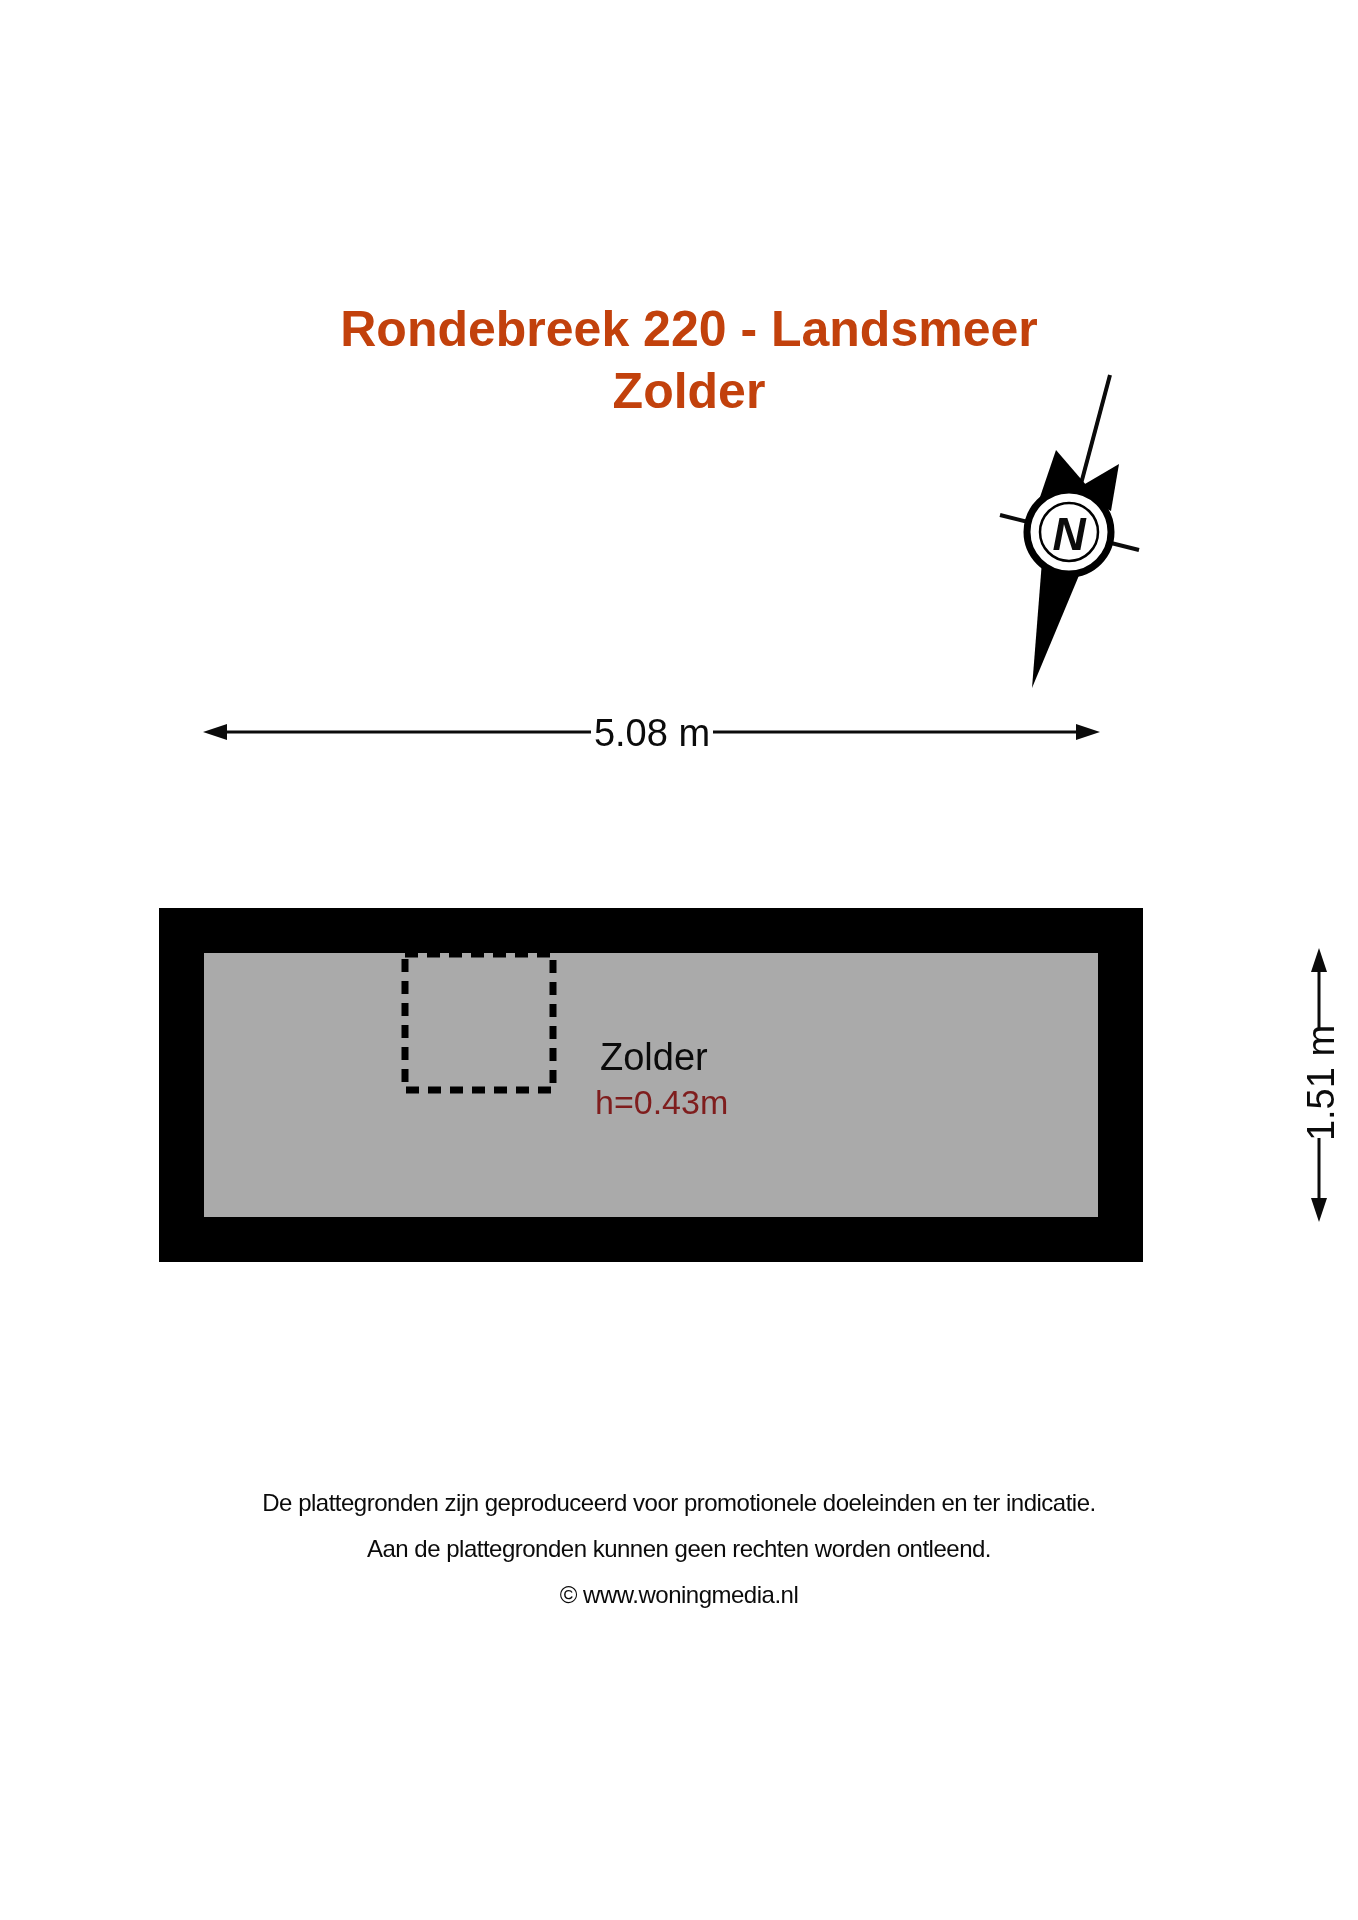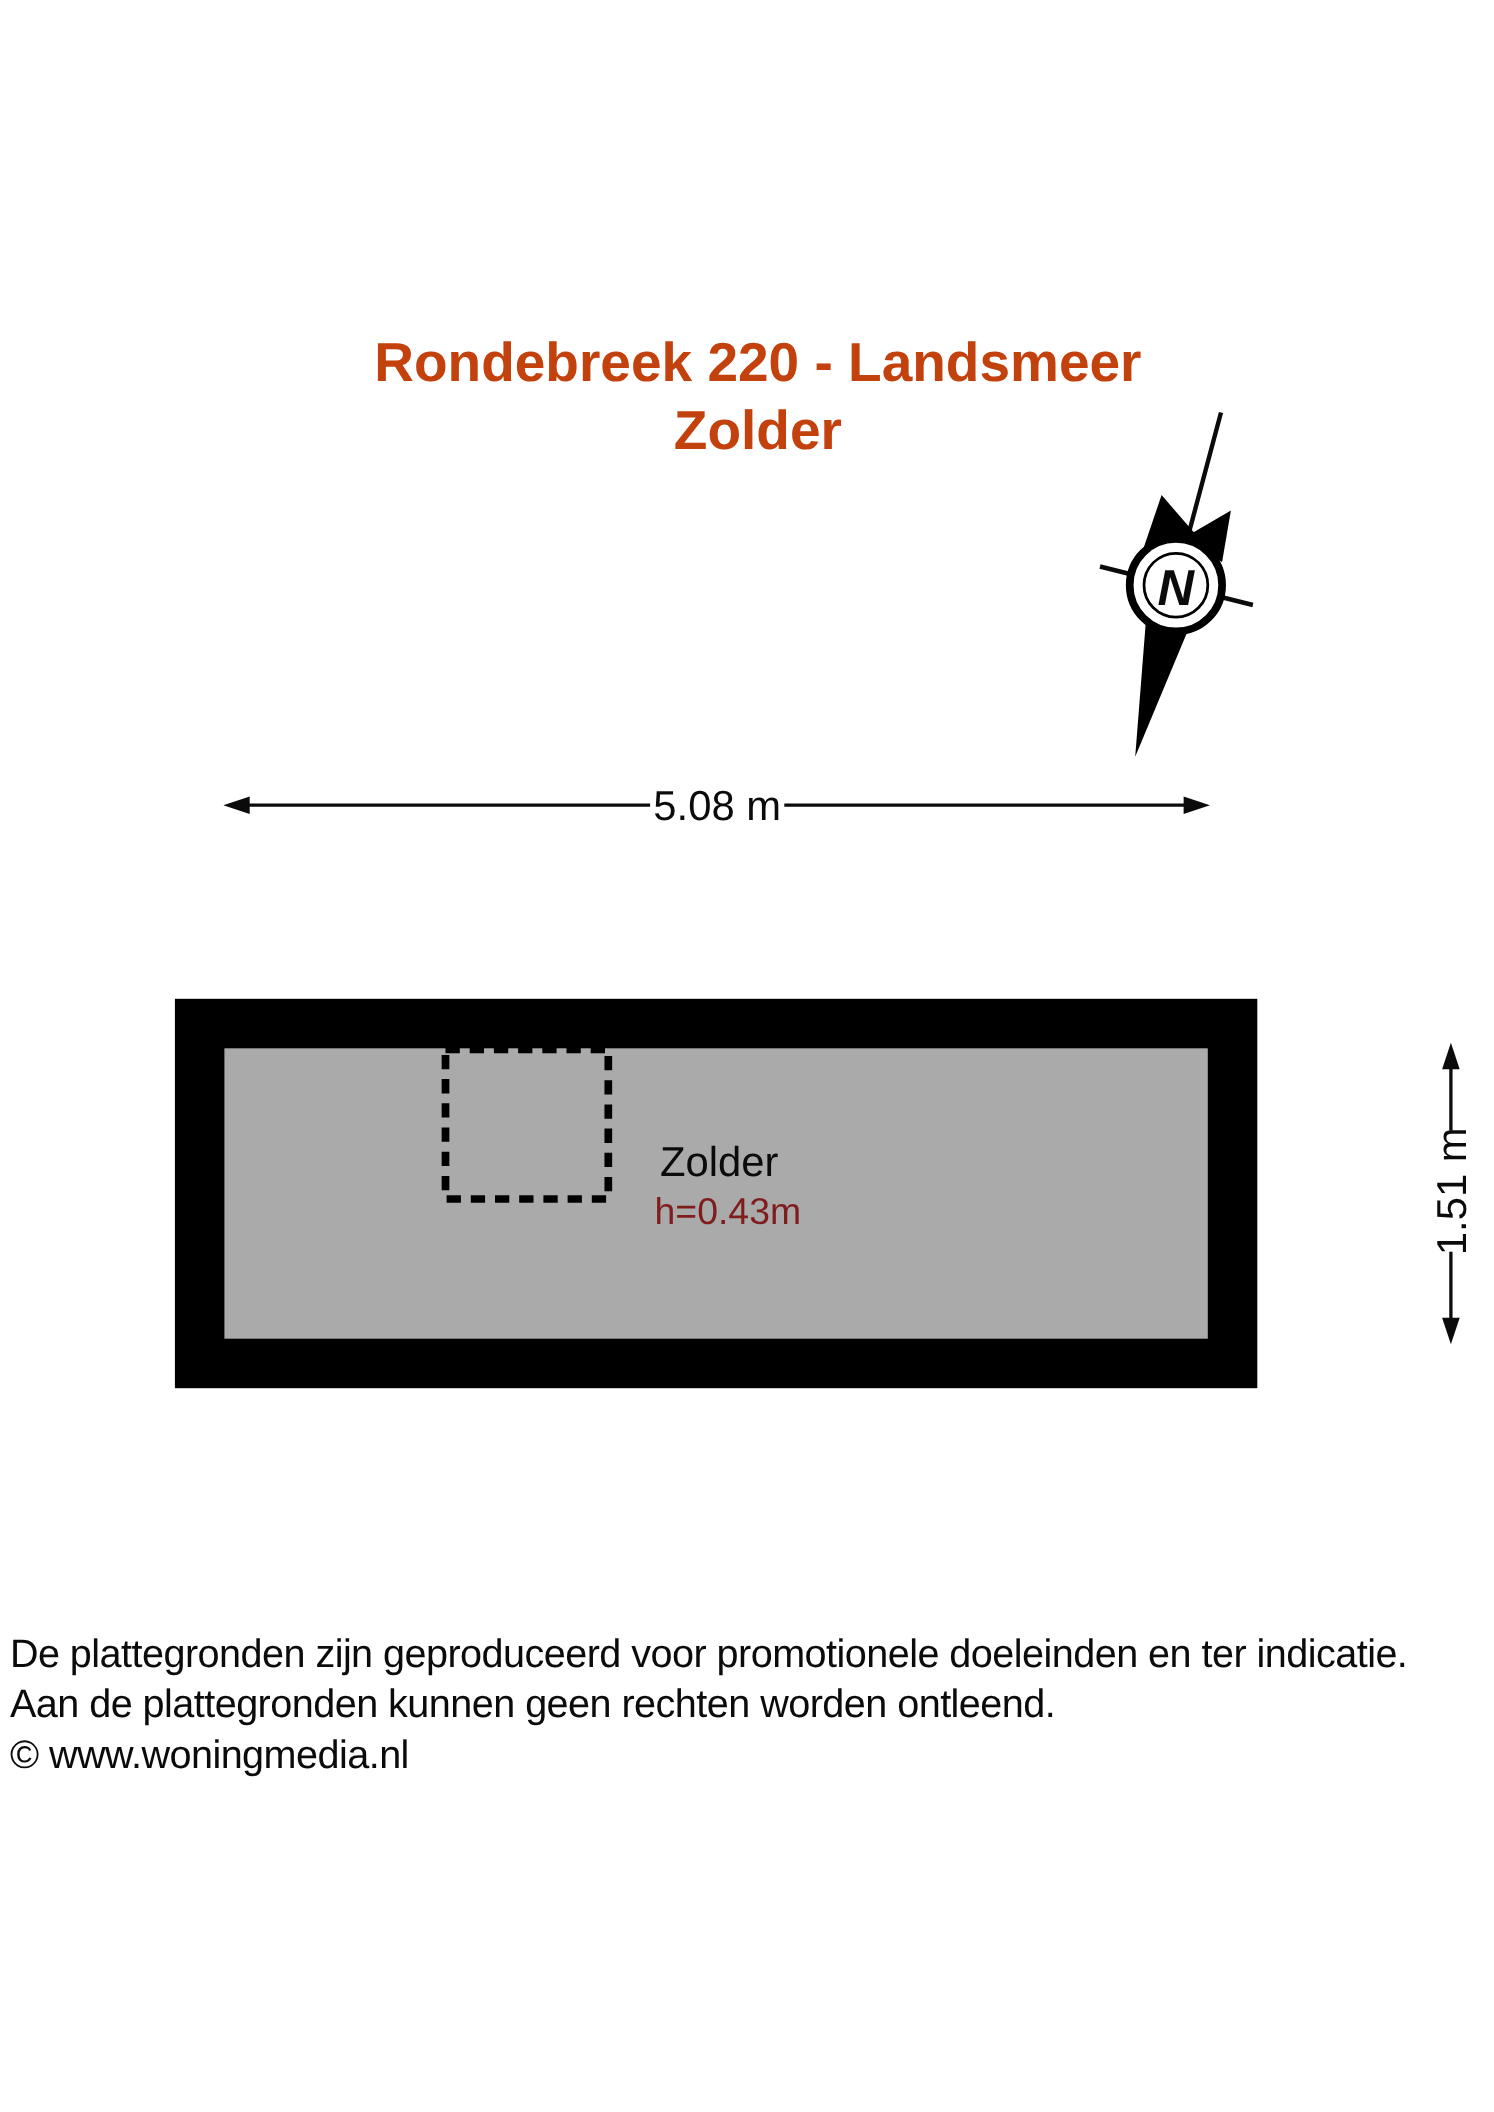--- a/index.html
+++ b/index.html
@@ -43,21 +43,22 @@
   }
   .room-height{
     position:absolute;
     left:391px;top:131px;
     font-size:34px;line-height:36px;
     color:#7f1d1d;
     white-space:nowrap;
   }
   .footer-block{
     top:1480px;left:9px;width:1340px;
-    font-size:36px;
+    text-align:center;
+    font-size:24px;
     line-height:46px;
     letter-spacing:-0.5px;
     color:#0b0b0b;
   }
   svg{display:block;}
   svg text{
     font-family:"Liberation Sans", sans-serif;
     fill:#0b0b0b;
   }
   .dim-text{font-size:38px;}

